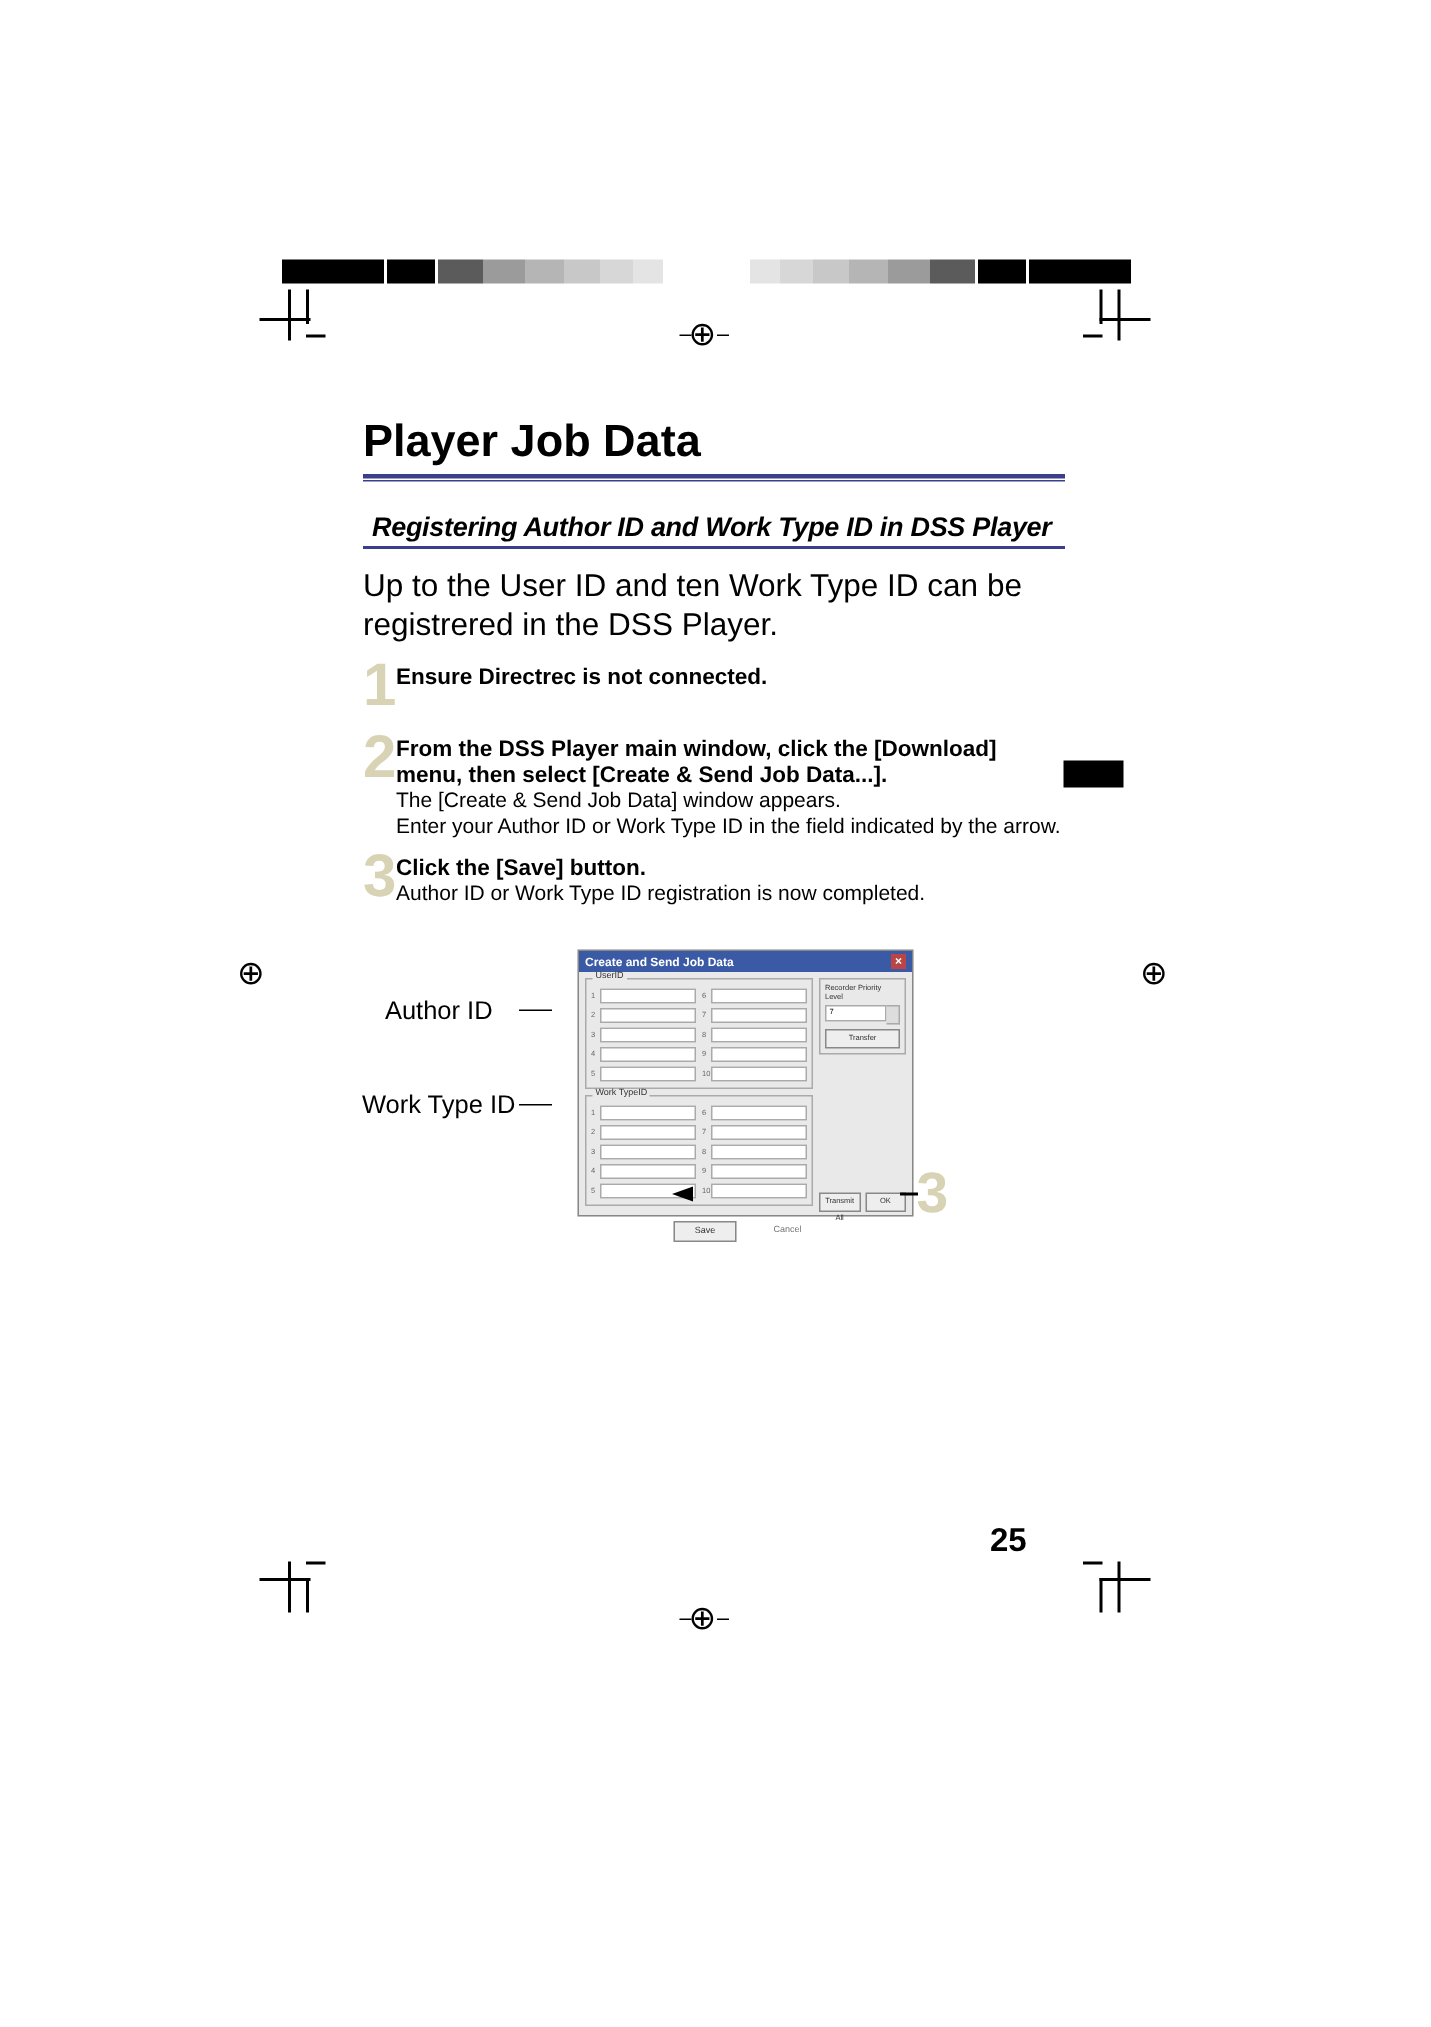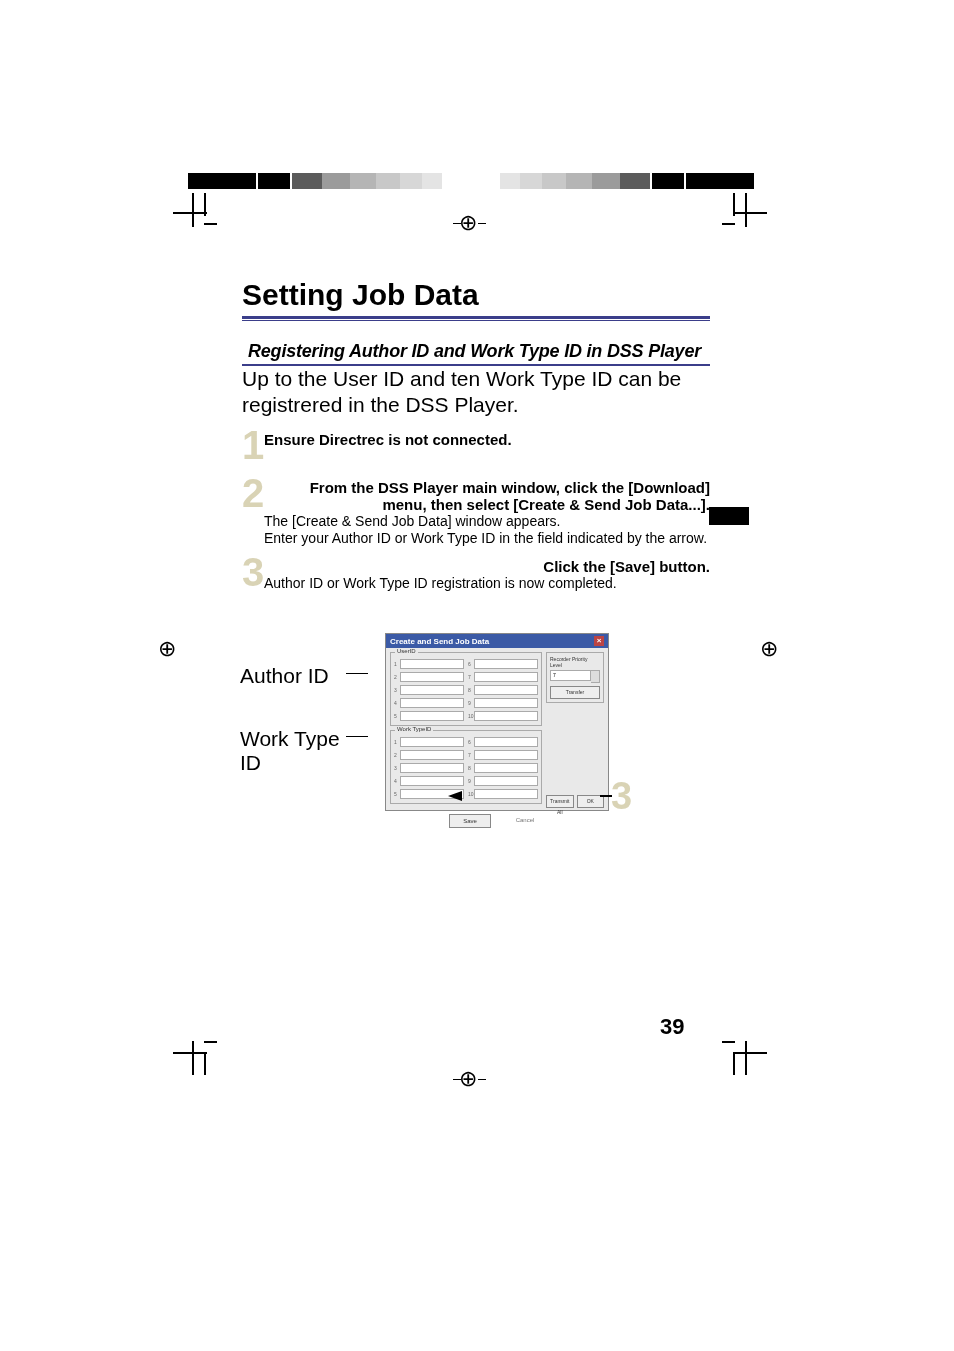--- a/index.html
+++ b/index.html
@@ -61,20 +61,21 @@
     margin-bottom: 18px;
   }
   p.intro {
     margin: 0 0 16px 0;
     font-size: 15.5px;
     line-height: 1.25;
     text-align: justify;
   }
   .subhead-wrap {
     border-bottom: 2px solid #3b3e8a;
+    margin-bottom: 12px;
   }
   h2.subhead {
     margin: 0;
     font-size: 18px;
     font-weight: bold;
     font-style: italic;
     padding: 2px 0 2px 6px;
     letter-spacing: -0.2px;
   }
   p.lead {
@@ -97,31 +98,30 @@
     text-align: left;
     margin-top: -2px;
     font-family: Arial, sans-serif;
   }
   .step-body {
     flex: 1;
     font-size: 15px;
   }
   .step-body .bold {
     font-weight: bold;
-    text-align: right;
   }
   .step-body .plain {
     font-size: 14px;
     line-height: 1.25;
   }
   
   .shot-label {
     position: absolute;
-    font-size: 21px;
-    text-align: left;
+    font-size: 17px;
+    text-align: center;
   }
   .shot-label.author { top: 664px; left: 240px; width: 105px; }
   .shot-label.work { top: 727px; left: 240px; width: 105px; }
   
   .leader {
     position: absolute;
     height: 1px;
     background: #000;
   }
   
@@ -372,21 +372,21 @@
   <div class="reg" style="left:158px; top:638px;">⊕</div>
   <div class="reg" style="left:760px; top:638px;">⊕</div>
   <div class="crop" style="left:453px; top:223px; width:8px; height:1px;"></div>
   <div class="crop" style="left:478px; top:223px; width:8px; height:1px;"></div>
   <div class="crop" style="left:453px; top:1079px; width:8px; height:1px;"></div>
   <div class="crop" style="left:478px; top:1079px; width:8px; height:1px;"></div>
 
   <div class="tab"></div>
 
   <div class="content">
-    <h1 class="page-title">Setting Job Data</h1>
+    <h1 class="page-title">Player Job Data</h1>
     <div class="title-rule"></div>
 
     <div class="subhead-wrap">
       <h2 class="subhead">Registering Author ID and Work Type ID in DSS Player</h2>
     </div>
     <p class="lead">Up to the User ID and ten Work Type ID can be registrered in the DSS Player.</p>
 
     <div class="step">
       <div class="step-num">1</div>
       <div class="step-body">
@@ -553,15 +553,15 @@
     </div>
   </div>
 
   <div class="arrow"></div>
 
   <div class="big3-wrap">
     <div class="big3-line"></div>
     <div class="big3">3</div>
   </div>
 
-  <div class="pgnum">39</div>
+  <div class="pgnum">25</div>
 
 </div>
 
 </body></html>

